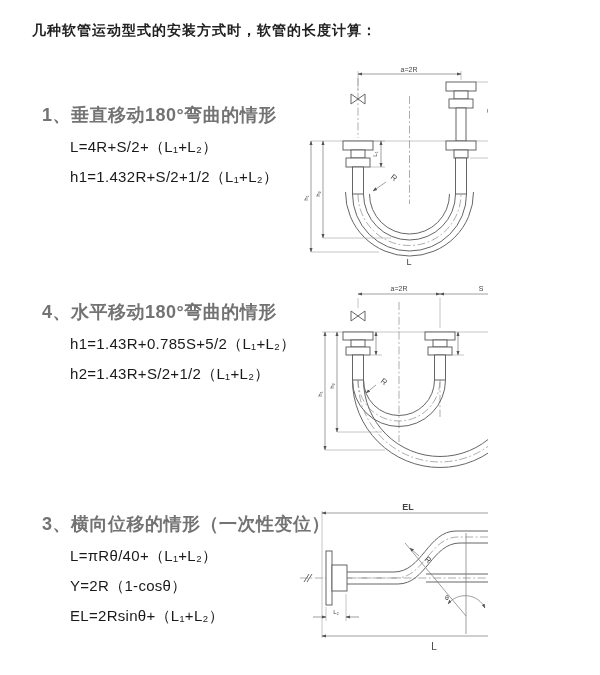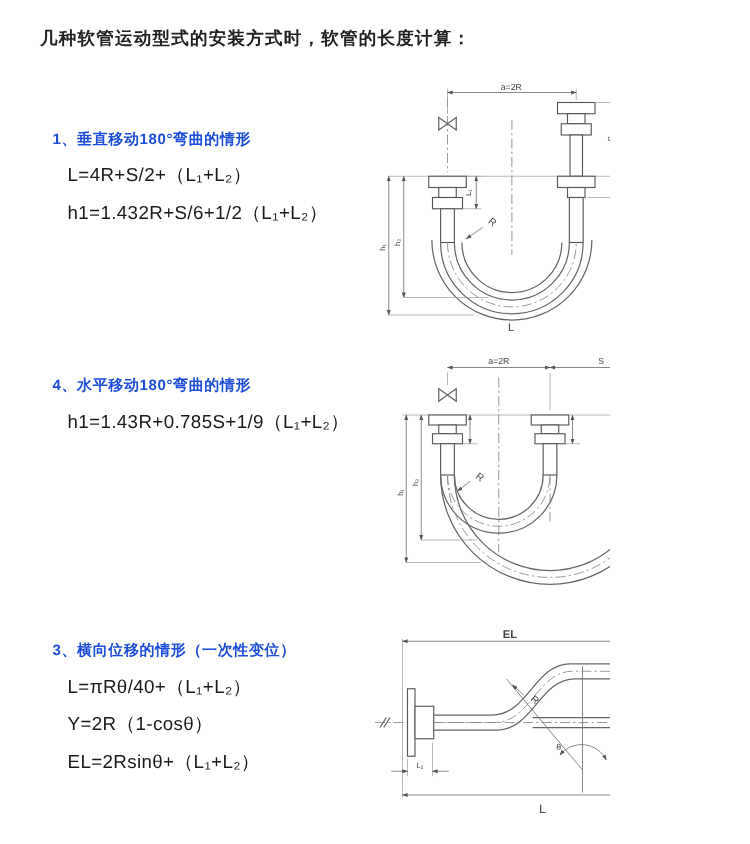--- a/index.html
+++ b/index.html
@@ -4,41 +4,41 @@
 <style>
   html,body{margin:0;padding:0;background:#ffffff;}
   #page{
     position:relative;width:488px;height:675px;background:#ffffff;overflow:hidden;
     font-family:"Liberation Sans","DejaVu Sans",sans-serif;color:#1c1c1c;
   }
   .doc-title{
     position:absolute;left:32px;top:22px;font-size:14px;font-weight:bold;letter-spacing:1px;color:#222;
   }
   .section{position:absolute;left:42px;}
-  .sec-heading{font-size:12px;font-weight:bold;letter-spacing:0.5px;color:#1d4ed8;}
-  .formula{font-size:15px;margin-left:12px;margin-top:11px;color:#1a1a1a;letter-spacing:0.3px;}
+  .sec-heading{font-size:18px;font-weight:bold;letter-spacing:0.5px;color:#737373;}
+  .formula{font-size:15px;margin-left:28px;margin-top:11px;color:#1a1a1a;letter-spacing:0.3px;}
   .diagram{position:absolute;}
   svg text{font-family:"Liberation Sans","DejaVu Sans",sans-serif;fill:#444;}
   .drawline{stroke:#666;stroke-width:1;fill:none;}
   .fitting{stroke:#555;stroke-width:0.9;fill:#ffffff;}
   .dim{stroke:#777;stroke-width:0.7;fill:none;}
   .ext{stroke:#999;stroke-width:0.55;fill:none;}
   .cl{stroke:#8a8a8a;stroke-width:0.7;fill:none;stroke-dasharray:8 2.5 1.8 2.5;}
 </style>
 </head>
 <body>
 
 <div id="page">
 
   <div class="doc-title">几种软管运动型式的安装方式时，软管的长度计算：</div>
 
   <div class="section" style="top:103px;">
     <div class="sec-heading">1、垂直移动180°弯曲的情形</div>
     <div class="formula">L=4R+S/2+（L₁+L₂）</div>
-    <div class="formula">h1=1.432R+S/6+1/2（L₁+L₂）</div>
+    <div class="formula">h1=1.432R+S/2+1/2（L₁+L₂）</div>
   </div>
 
   <svg class="diagram" style="left:303px;top:66px;" width="290" height="202" viewBox="0 0 290 202">
     <defs>
       <marker id="ar1" viewBox="0 0 10 10" refX="9" refY="5" markerWidth="6.5" markerHeight="6.5" orient="auto-start-reverse">
         <path d="M0,1.5 L10,5 L0,8.5 z" fill="#555"></path>
       </marker>
       <pattern id="br1" width="4" height="4" patternUnits="userSpaceOnUse">
         <path d="M0,4 L4,0 M0,0 L4,4" stroke="#999" stroke-width="0.5"></path>
       </pattern>
@@ -117,21 +117,22 @@
       <line class="dim" x1="20" y1="75" x2="20" y2="172" marker-start="url(#ar1)" marker-end="url(#ar1)"></line>
       <line class="ext" x1="20" y1="172" x2="88" y2="172"></line>
       <text font-size="6" text-anchor="middle" transform="translate(17,128) rotate(-90)">h₂</text>
     </g>
 
     <text x="106" y="199" font-size="9" text-anchor="middle">L</text>
   </svg>
 
   <div class="section" style="top:300px;">
     <div class="sec-heading">4、水平移动180°弯曲的情形</div>
-    <div class="formula">h1=1.43R+0.785S+1/9（L₁+L₂）</div>
+    <div class="formula">h1=1.43R+0.785S+5/2（L₁+L₂）</div>
+    <div class="formula">h2=1.43R+S/2+1/2（L₁+L₂）</div>
   </div>
 
   <svg class="diagram" style="left:300px;top:282px;" width="295" height="190" viewBox="0 0 295 190">
     <defs>
       <marker id="ar2" viewBox="0 0 10 10" refX="9" refY="5" markerWidth="6.5" markerHeight="6.5" orient="auto-start-reverse">
         <path d="M0,1.5 L10,5 L0,8.5 z" fill="#555"></path>
       </marker>
       <pattern id="br2" width="4" height="4" patternUnits="userSpaceOnUse">
         <path d="M0,4 L4,0 M0,0 L4,4" stroke="#999" stroke-width="0.5"></path>
       </pattern>

